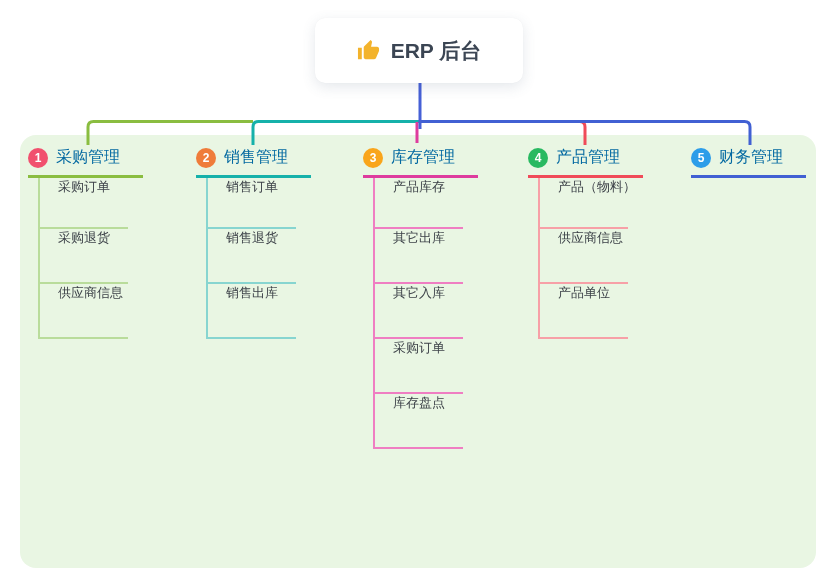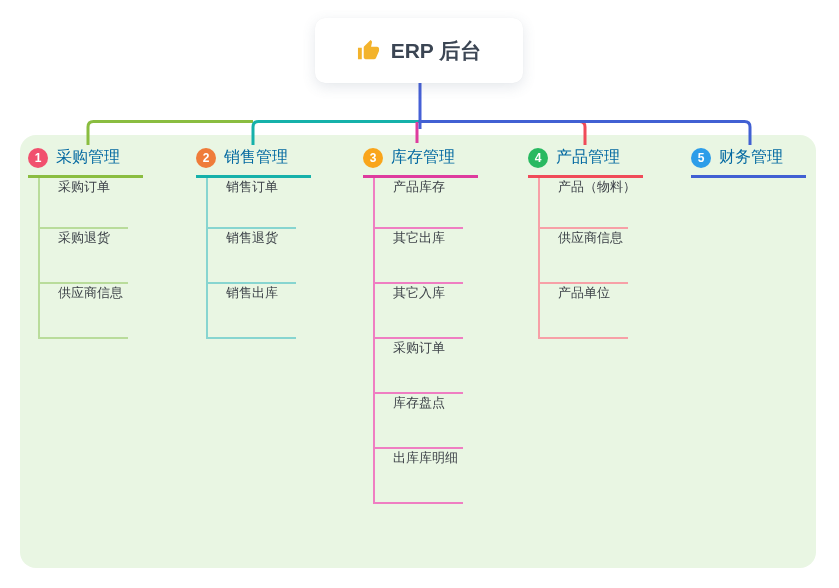--- a/index.html
+++ b/index.html
@@ -103,23 +103,20 @@
           </div>
           <div class="branch-item">
             <span class="item-text">其它入库</span>
           </div>
           <div class="branch-item">
             <span class="item-text">采购订单</span>
           </div>
           <div class="branch-item">
             <span class="item-text">库存盘点</span>
           </div>
-          <div class="branch-item">
-            <span class="item-text">出库库明细</span>
-          </div>
         </div>
   </div>
 
   <div class="branch" style="left: 528px; --line: #f04b59; --sub: #f7a0a7; --badge: #29b961;">
     <div class="branch-header">
       <span class="badge">4</span>
       <span class="branch-label">产品管理</span>
     </div>
     <div class="branch-items">
           <div class="branch-item">

